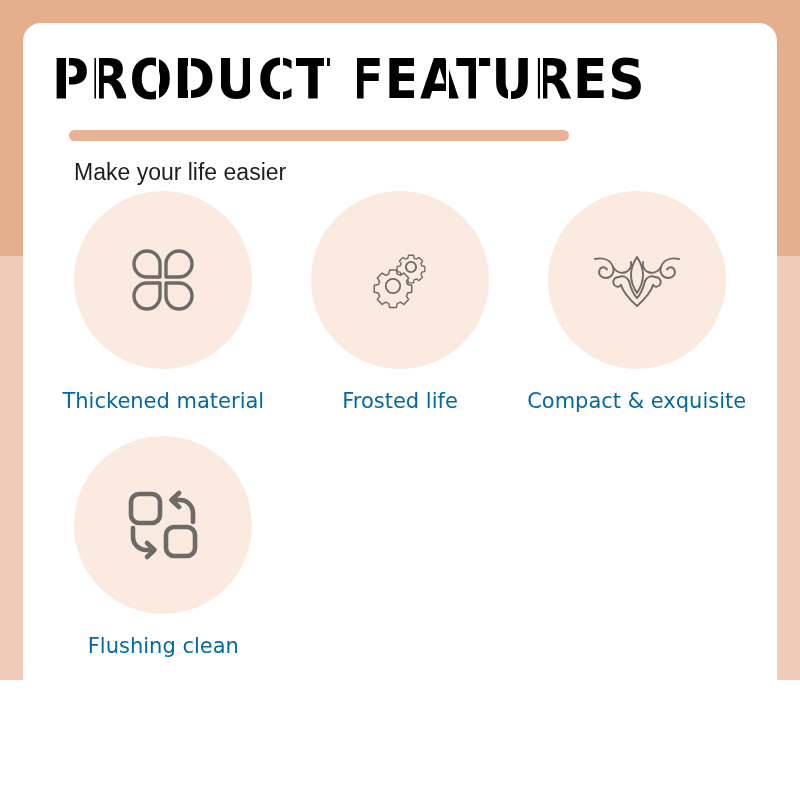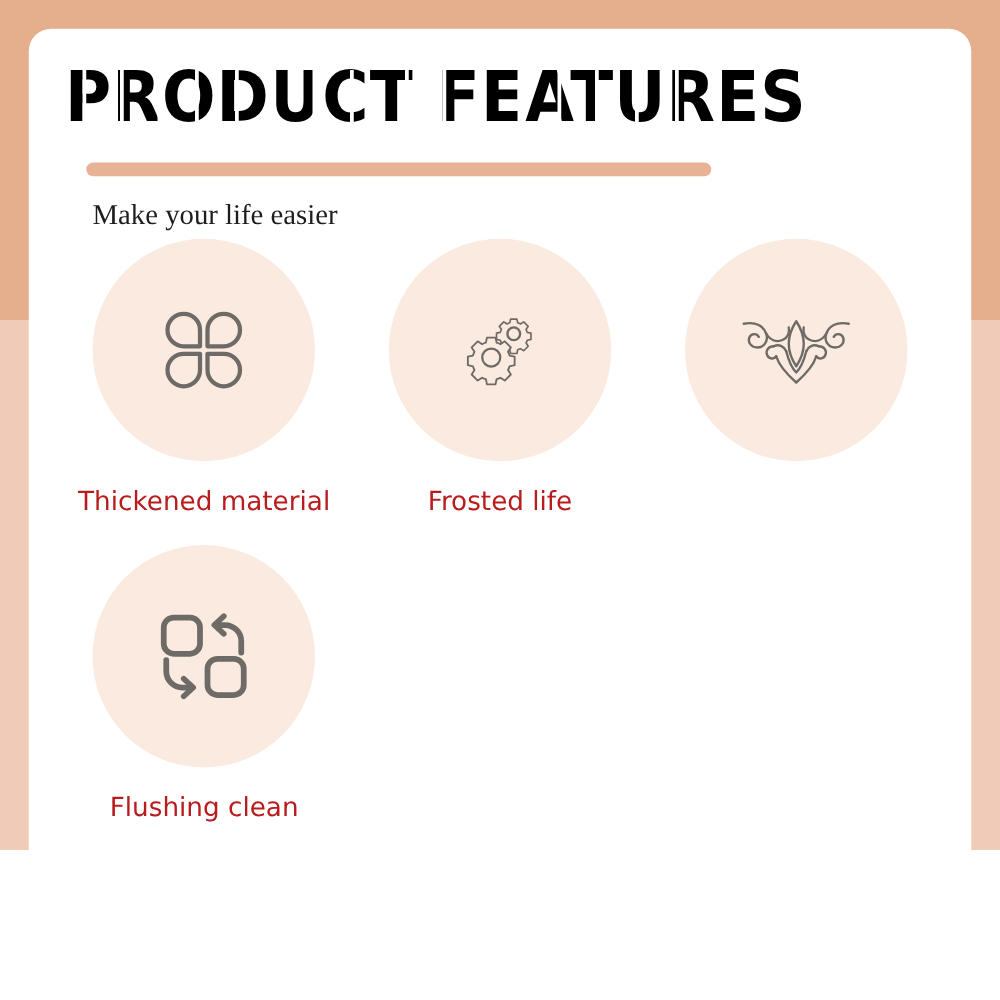--- a/index.html
+++ b/index.html
@@ -91,21 +91,21 @@
     height: 11px;
     background: #e8b295;
     border-radius: 6px;
     z-index: 1;
   }
   #subtitle {
     position: absolute;
     left: 22px;
     top: 108px;
     margin: 0;
-    font-family: Liberation Serif, serif;
+    font-family: Liberation Sans, sans-serif;
     font-size: 23px;
     line-height: 28px;
     color: #1d1d1d;
     white-space: nowrap;
   }
 
   
   #features {
     position: absolute;
     left: 22px;
@@ -131,21 +131,21 @@
     justify-content: center;
   }
   .feature-circle svg {
     display: block;
   }
   .feature-label {
     margin-top: 19px;
     font-family: "DejaVu Sans", sans-serif;
     font-size: 21px;
     line-height: 26px;
-    color: #b91c1c;
+    color: #0369a1;
     text-align: right;
     white-space: nowrap;
   }
 </style>
 </head>
 <body>
 
 <div id="page">
 
   <div id="frame-top-band"></div>
@@ -232,20 +232,21 @@
                 <path d="M66 32 C62 30 58 32 56 36"></path>
 
                 <path d="M48 12 C44 18 42 24 42 30 C42 36 44 42 48 48 C52 42 54 36 54 30 C54 24 52 18 48 12 Z"></path>
 
                 <path d="M32 40 C34 47 39 53 48 61 C57 53 62 47 64 40"></path>
                 <path d="M40 36 C42 44 44 49 48 53 C52 49 54 44 56 36"></path>
               </g>
             </svg>
           </span>
         </div>
+        <div class="feature-label">Compact &amp; exquisite</div>
       </div>
 
 
       <div class="feature">
         <div class="feature-circle">
           <span>
             <svg width="80" height="80" viewBox="0 0 80 80" fill="none">
 
               <rect x="8" y="9" width="29" height="29" rx="8" stroke="#6e6a66" stroke-width="4.6" fill="none"></rect>
 

